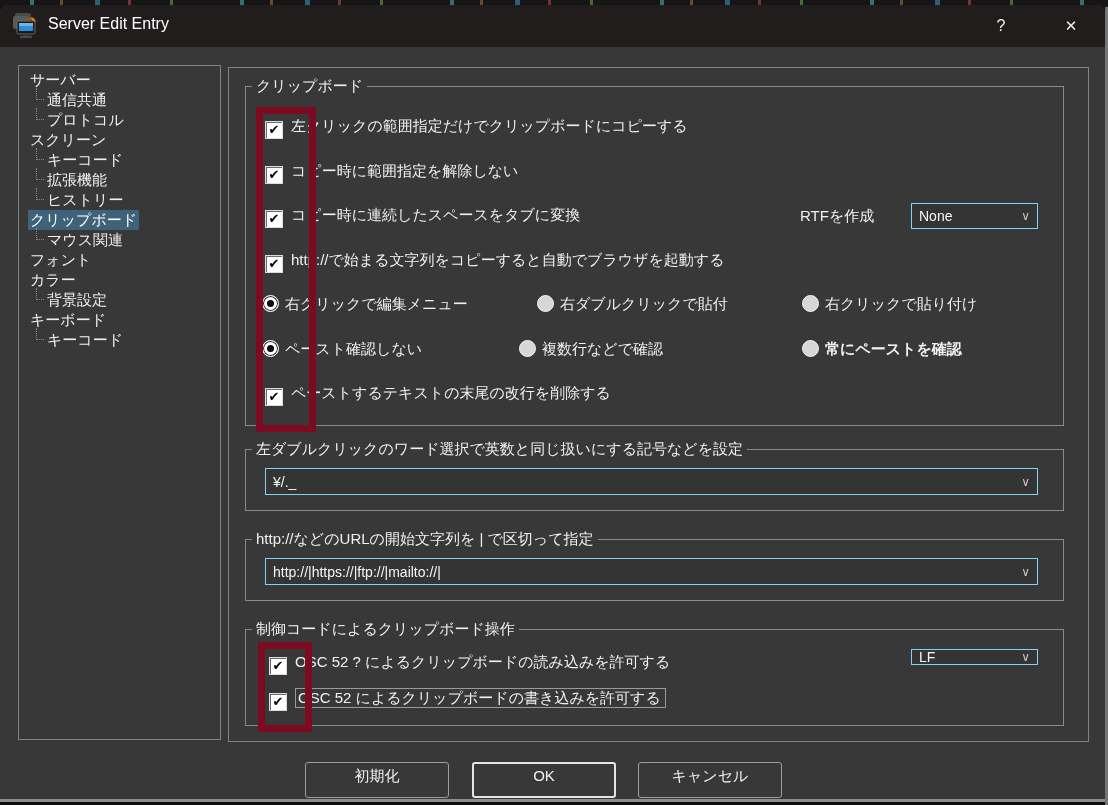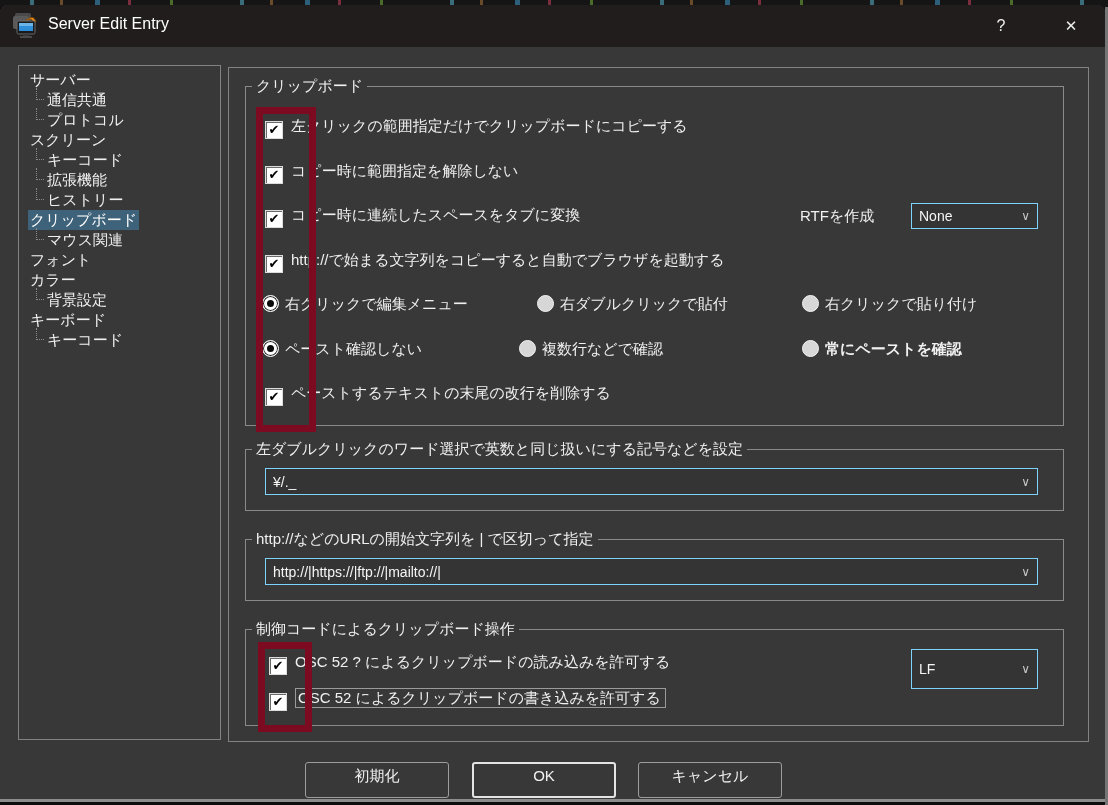--- a/index.html
+++ b/index.html
@@ -180,21 +180,21 @@
       <span>http://|https://|ftp://|mailto://|</span>
       <span class="chev">∨</span>
     </div>
 
     <div class="gb" style="left:245px;top:624px;width:817px;height:95px;">
       <div class="gb-label">制御コードによるクリップボード操作</div>
     </div>
     <div class="ctl-row" style="left:269px;top:648px;">
       <span class="cb"><span class="mark">✔</span></span><span>OSC 52 ? によるクリップボードの読み込みを許可する</span>
     </div>
-    <div class="combo" style="left:911px;top:644px;width:127px;height:40px;text-align:center;">
+    <div class="combo" style="left:911px;top:644px;width:127px;height:16px;text-align:center;">
       <span>LF</span>
       <span class="chev">∨</span>
     </div>
     <div class="ctl-row" style="left:269px;top:684px;">
       <span class="cb"><span class="mark">✔</span></span><span class="focus-box">OSC 52 によるクリップボードの書き込みを許可する</span>
     </div>
 
     <div class="red-rect" style="left:258px;top:637px;width:40px;height:76px;"></div>
 
     <div class="btn" style="left:305px;">初期化</div>

